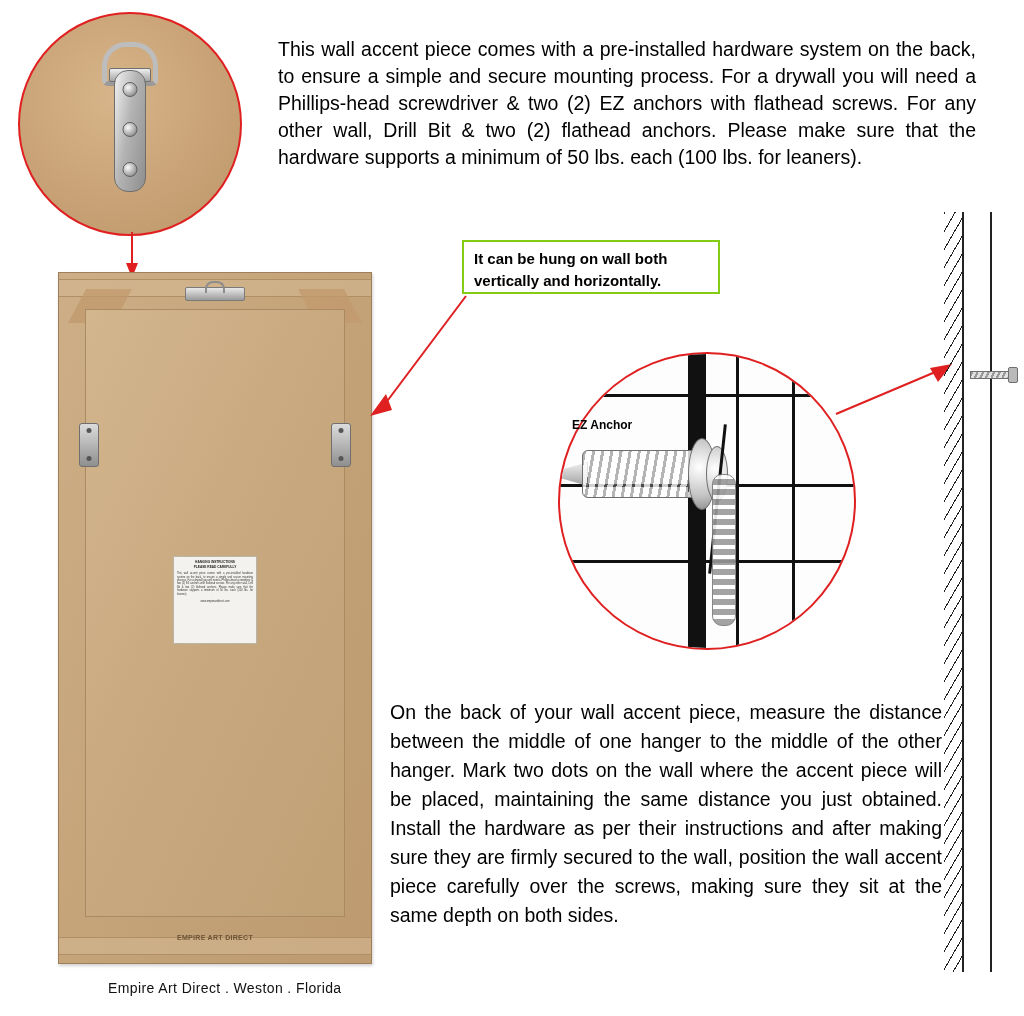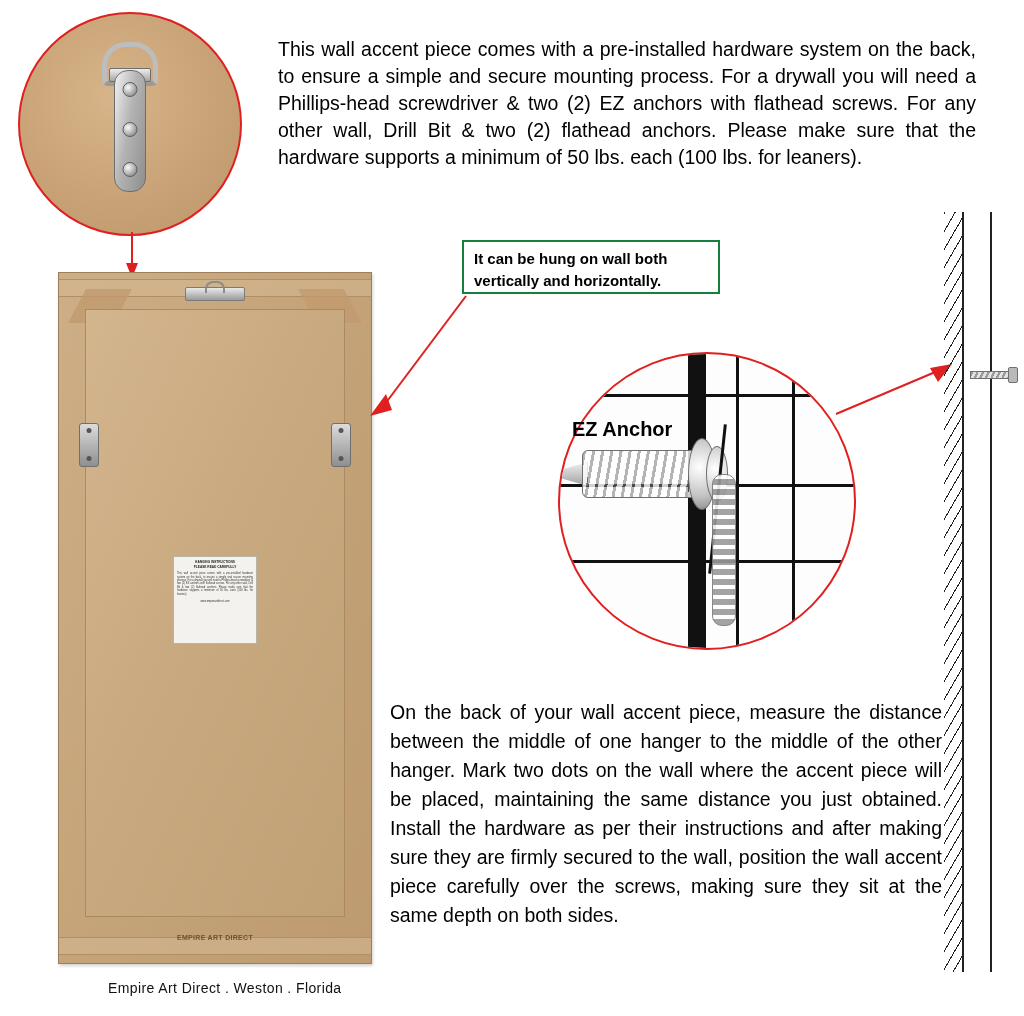--- a/index.html
+++ b/index.html
@@ -15,21 +15,21 @@
 
   
   .top-text{
     position:absolute;left:278px;top:36px;width:698px;
     font-size:19.5px;line-height:27px;text-align:justify;color:#000;
   }
 
   
   .callout{
     position:absolute;left:462px;top:240px;width:258px;height:54px;
-    border:2px solid #15803d;background:#fff;
+    border:2px solid #84cc16;background:#fff;
     box-sizing:border-box;
   }
   .callout-text{
     position:absolute;left:10px;top:6px;width:240px;
     font-size:15px;font-weight:bold;line-height:22px;color:#000;
   }
 
   
   .bottom-text{
     position:absolute;left:390px;top:698px;width:552px;
@@ -38,21 +38,21 @@
 
   
   .footer{
     position:absolute;left:108px;top:980px;width:400px;
     font-size:14px;font-weight:normal;color:#111;letter-spacing:.4px;
   }
 
   
   .ez-label{
     position:absolute;left:572px;top:418px;
-    font-size:20px;font-weight:bold;color:#000;
+    font-size:12px;font-weight:bold;color:#000;
   }
 
   
   .circle-hanger{
     position:absolute;left:18px;top:12px;width:220px;height:220px;
     border-radius:50%;border:2px solid #e02020;
     background:radial-gradient(circle at 42% 38%, #d7b489 0%, #c9a377 55%, #bb9668 100%);
     overflow:hidden;
   }
   .circle-anchor{

